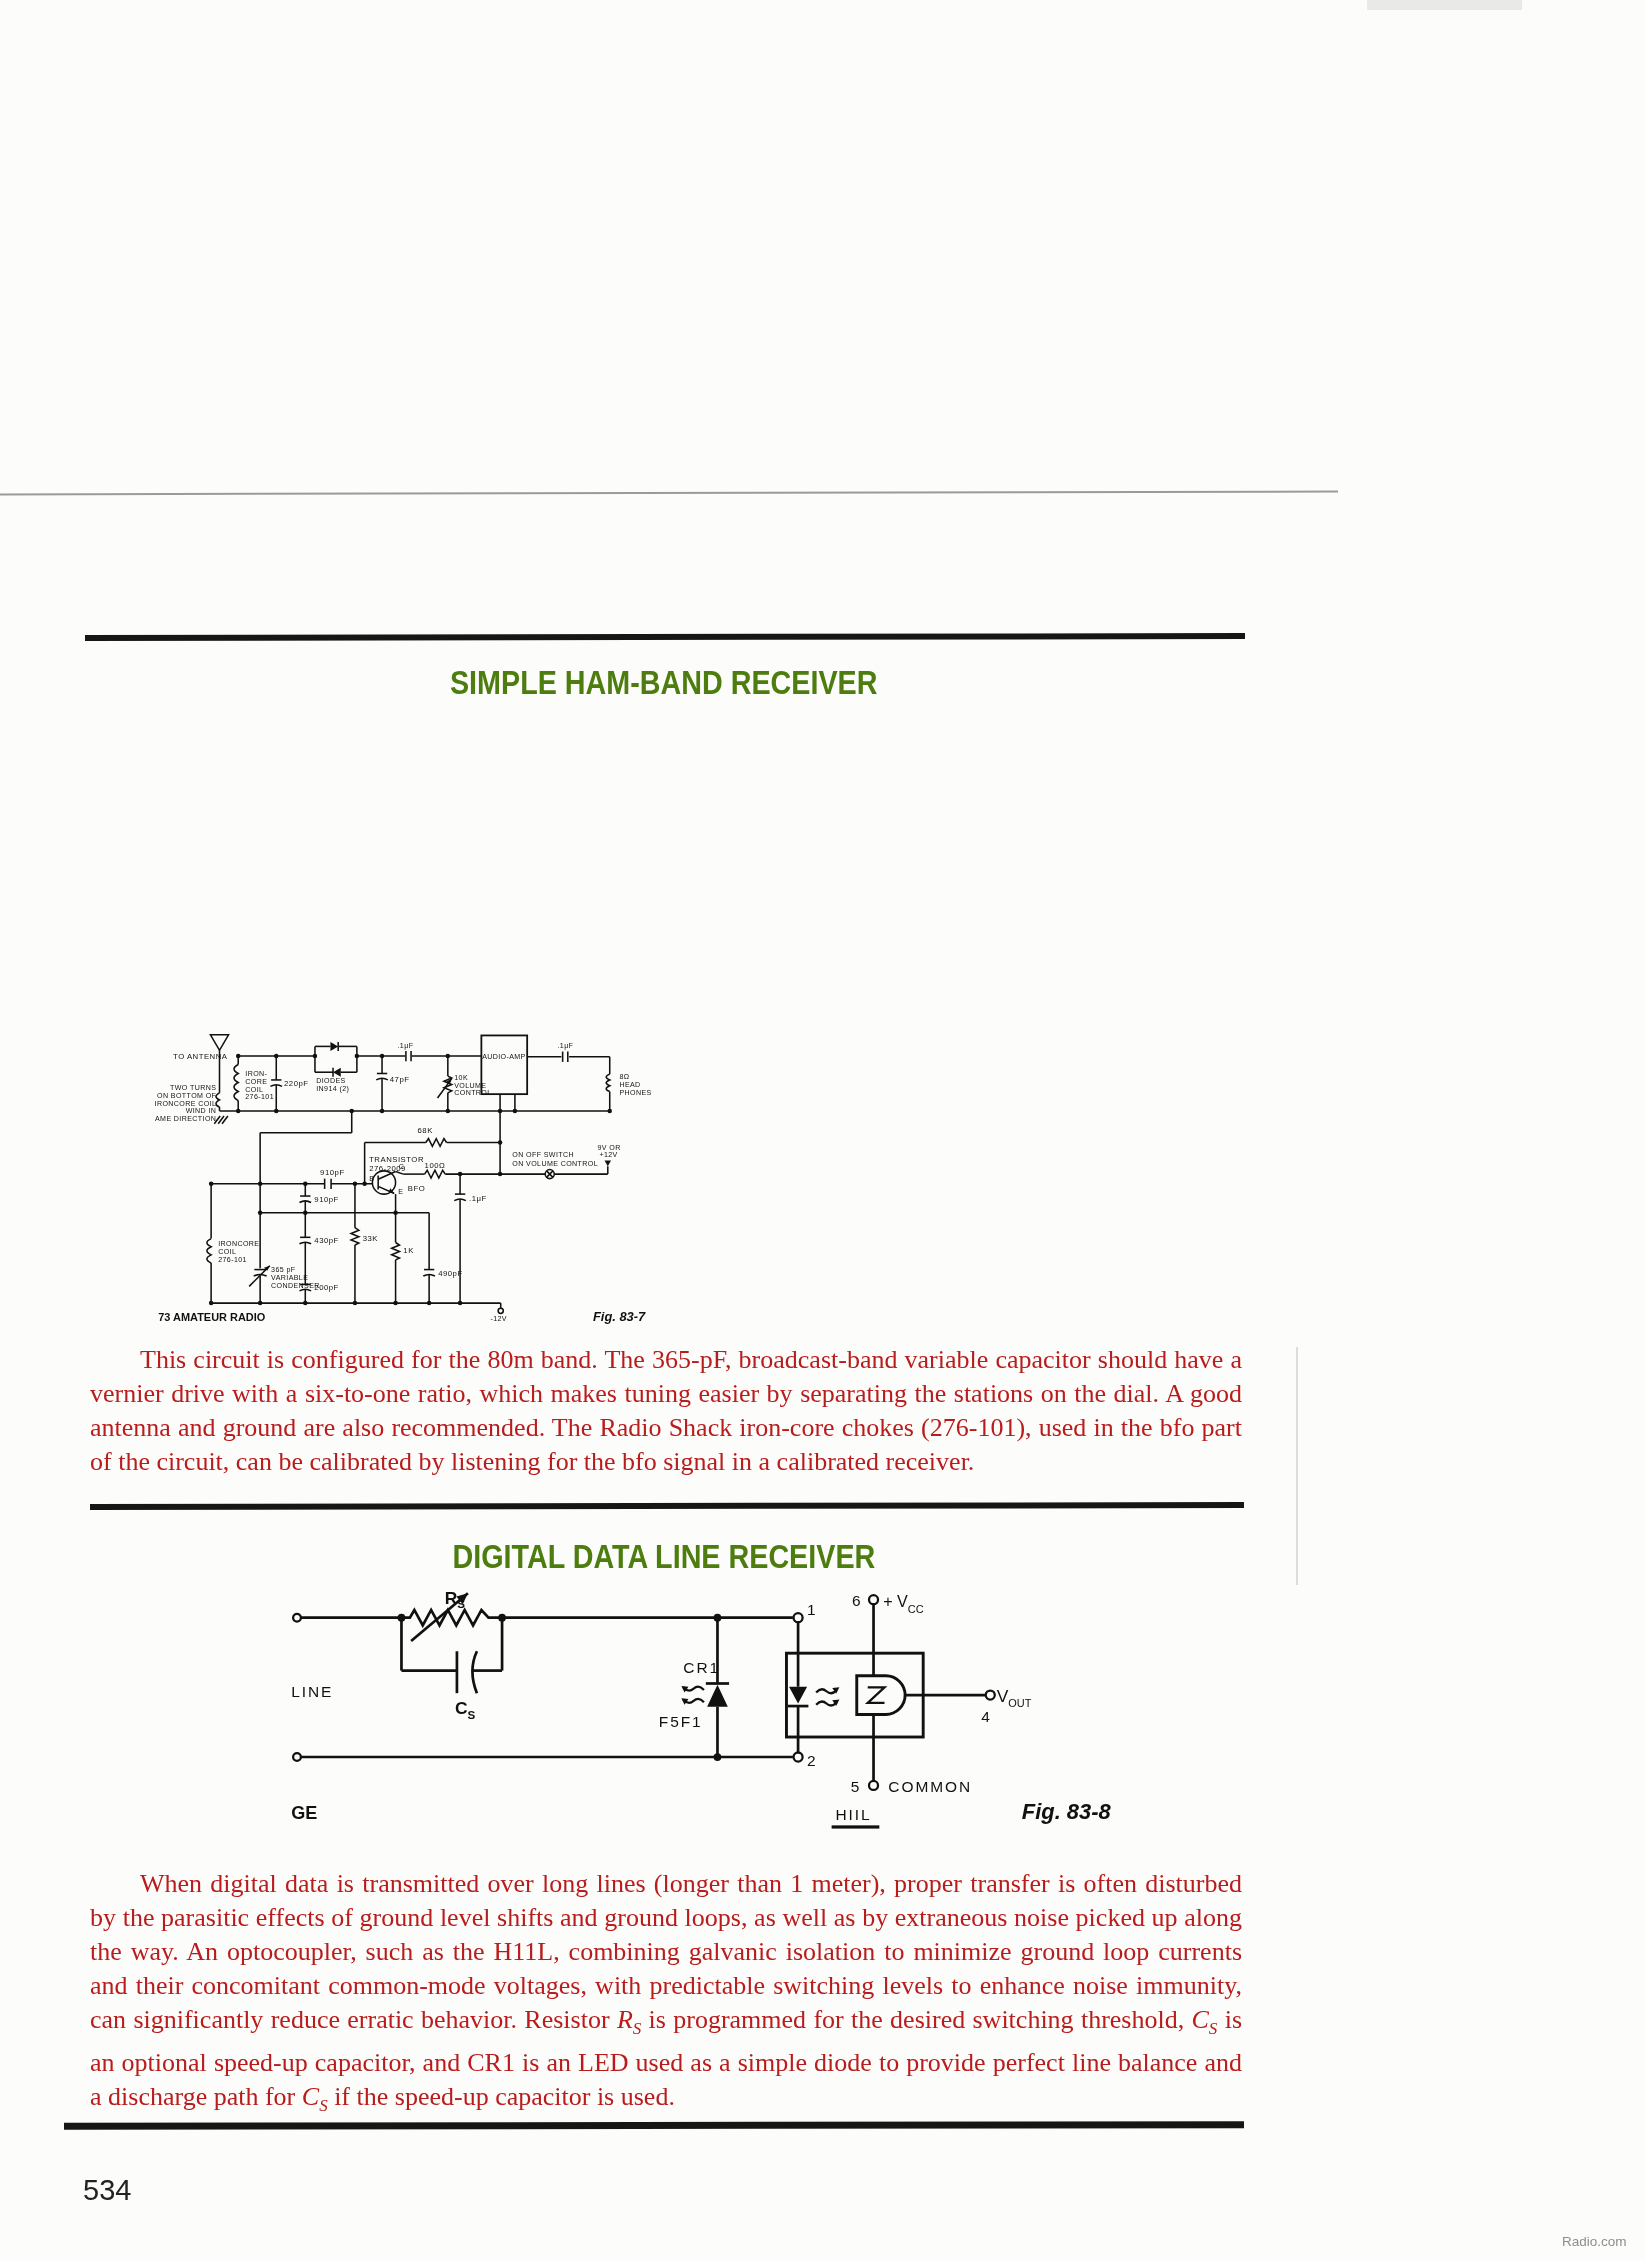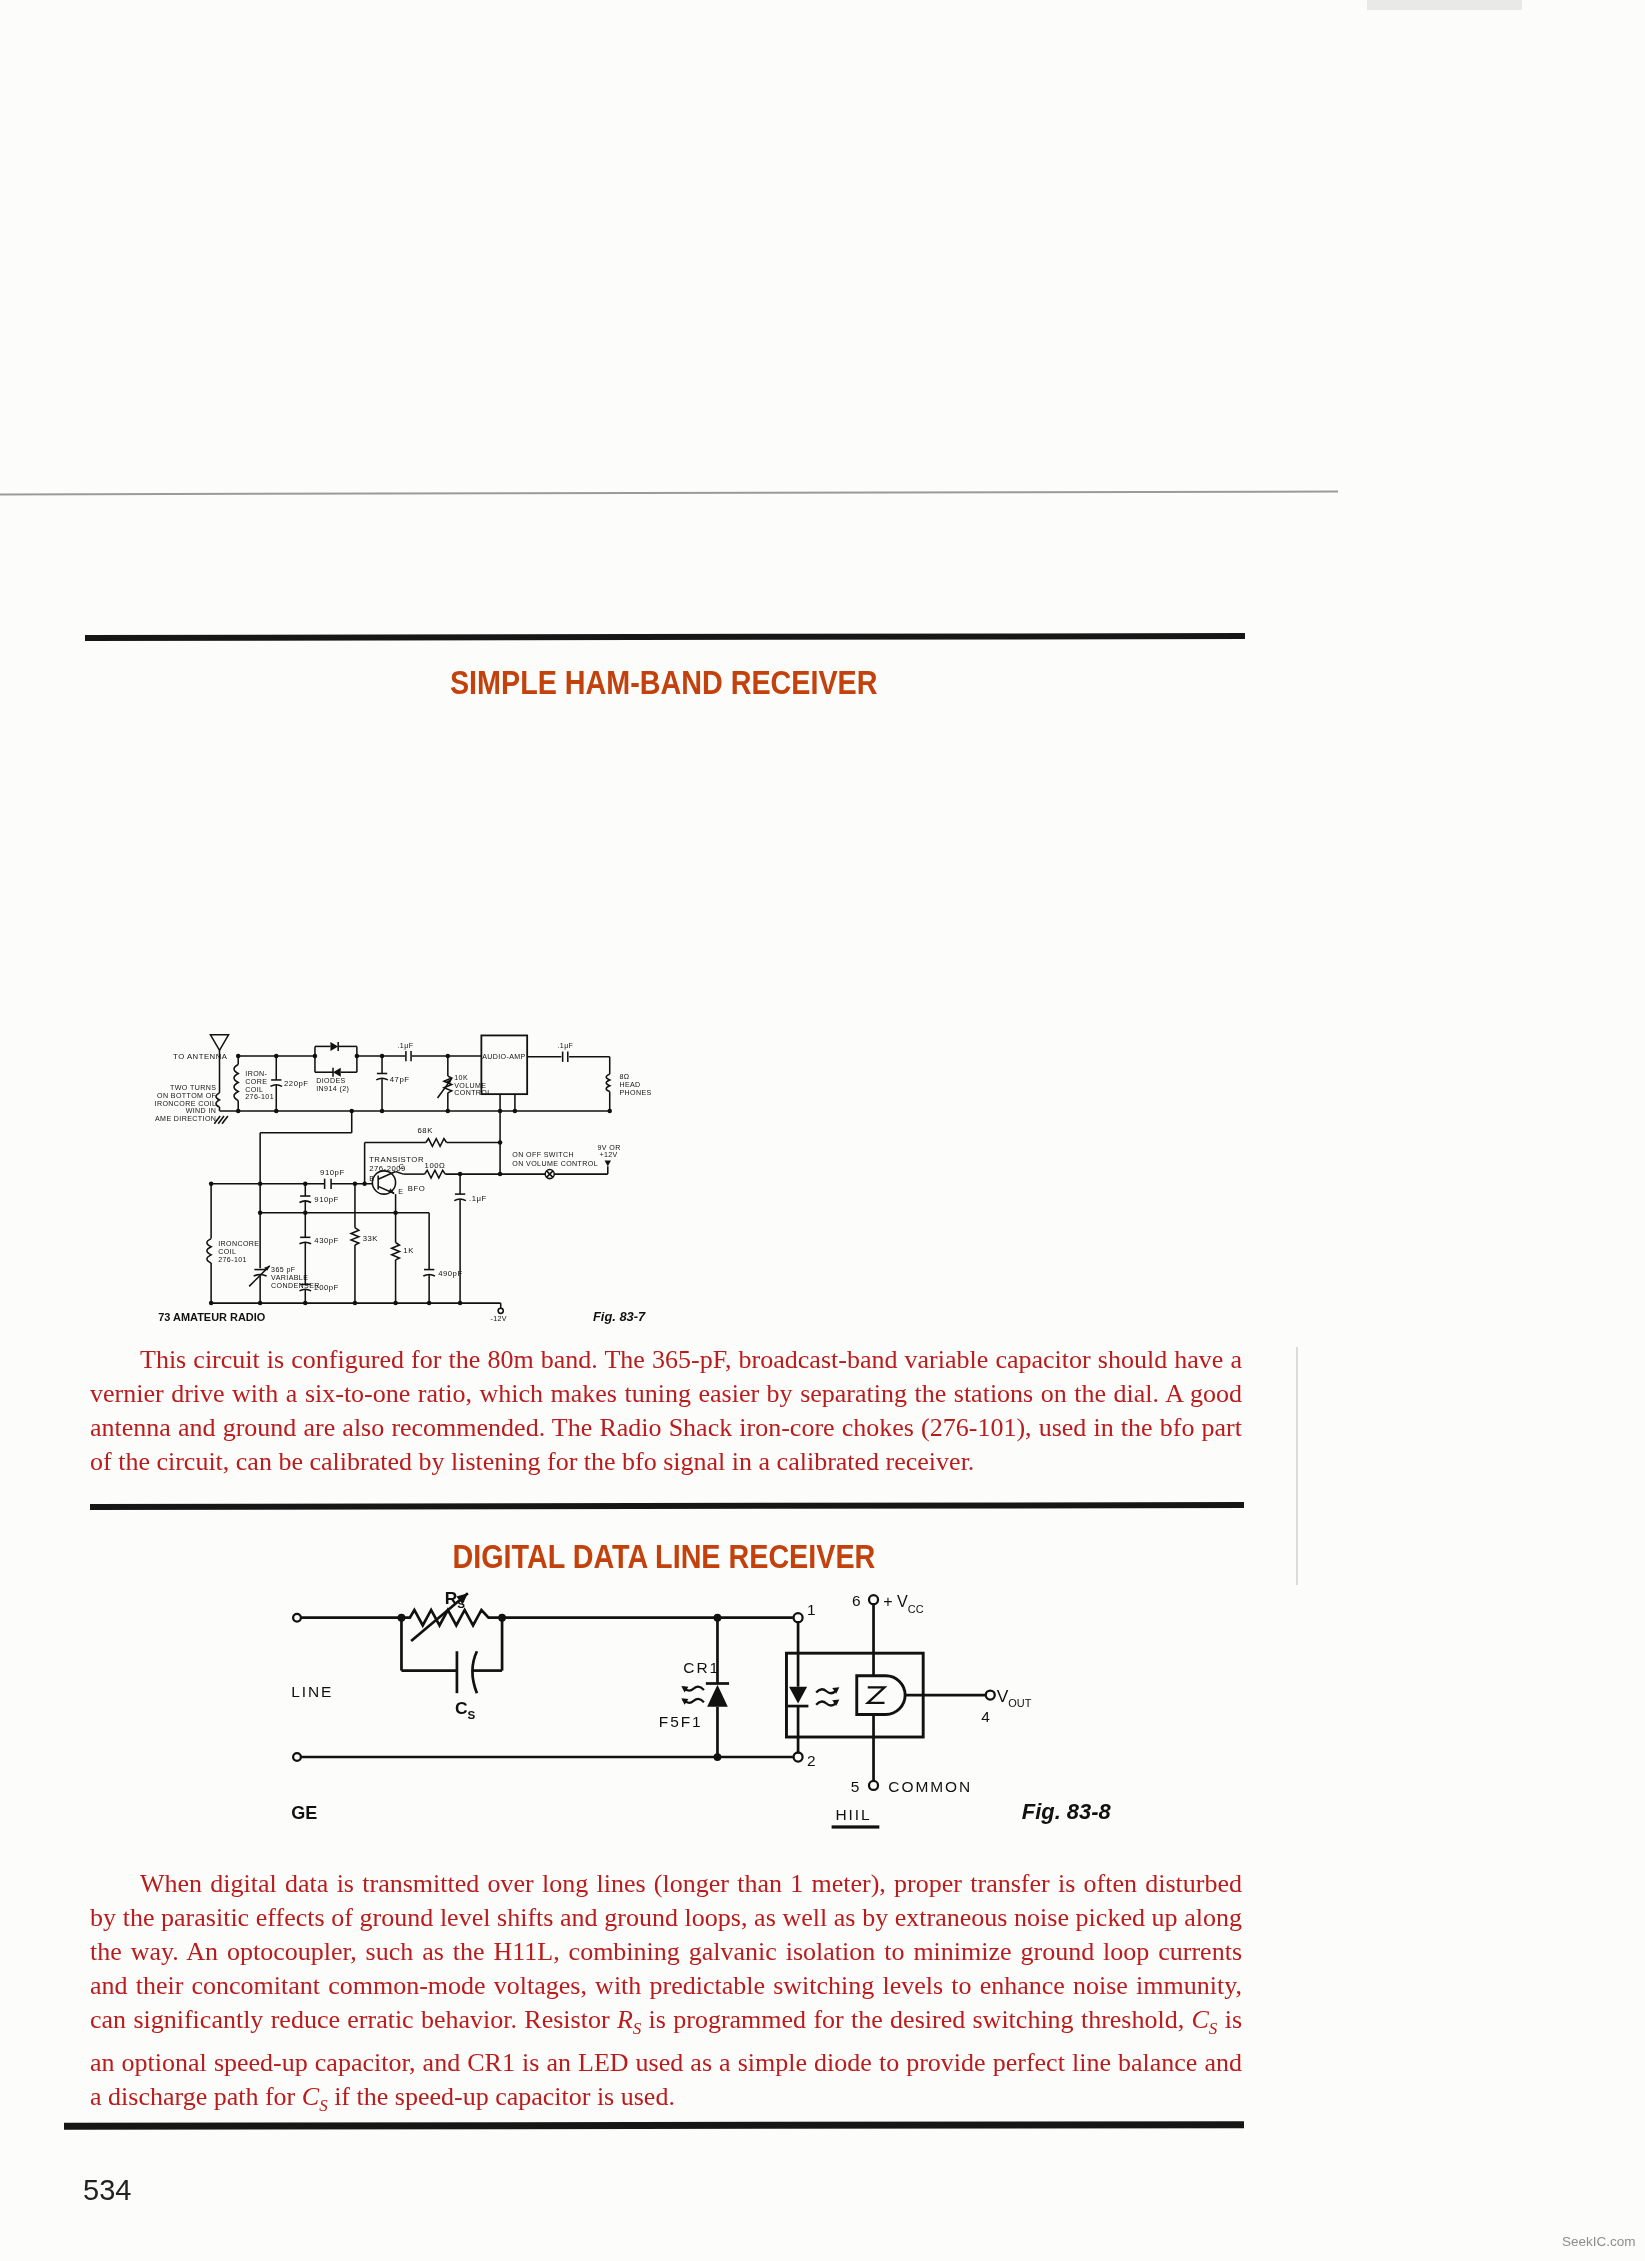--- a/index.html
+++ b/index.html
@@ -2,21 +2,21 @@
 <html style="font-size:10.3px"><head>
 <meta charset="utf-8">
 <style>
   html,body{margin:0;padding:0;background:#888;}
   .page{position:relative;width:1645px;height:2261px;background:#fcfcfa;overflow:hidden;
         font-family:"Liberation Serif",serif;color:#1c1c1c;}
   .rule{position:absolute;background:#161616;}
   .scanline{position:absolute;background:#9a9a9a;transform:rotate(-0.12deg);}
   .smudge{position:absolute;background:#e9e9e7;}
   .title{position:absolute;text-align:center;font-family:"Liberation Sans",sans-serif;
-         font-weight:700;font-size:33px;letter-spacing:0px;color:#c2410c;}
+         font-weight:700;font-size:33px;letter-spacing:0px;color:#4d7c0f;}
   .title span{display:inline-block;transform:scaleX(0.87);transform-origin:center;}
   .para{position:absolute;left:90px;width:1152px;font-size:26px;line-height:34px;
         text-align:justify;text-indent:50px;color:#b91c1c;}
   .i{font-style:italic;}
   .sb{font-size:17px;vertical-align:-5.8px;}
   .pagenum{position:absolute;font-family:"Liberation Sans",sans-serif;font-size:29px;color:#222;}
   .watermark{position:absolute;font-family:"Liberation Sans",sans-serif;font-size:13.5px;color:#8d8d8d;}
   svg{position:absolute;}
   svg text{font-family:"Liberation Sans",sans-serif;fill:#111;}
   .sch{stroke:#111;fill:none;}
@@ -374,16 +374,16 @@
     <text font-family="Liberation Sans" font-weight="bold" font-size="28" x="22" y="392">GE</text>
     <text class="lblL" x="866" y="394">HIIL</text>
     <rect x="860" y="402" width="74" height="5" class="dotf"></rect>
     <text class="figL" x="1155" y="392">Fig. 83-8</text>
   </svg>
 
   <div class="para" style="top:1867px;"><span>When digital data is transmitted over long lines (longer than 1 meter), proper transfer is often disturbed by the parasitic effects of ground level shifts and ground loops, as well as by extraneous noise picked up along the way. An optocoupler, such as the H11L, combining galvanic isolation to minimize ground loop currents and their concomitant common-mode voltages, with predictable switching levels to enhance noise immunity, can significantly reduce erratic behavior. Resistor </span><span class="i">R</span><span class="i sb">S</span><span> is programmed for the desired switching threshold, </span><span class="i">C</span><span class="i sb">S</span><span> is an optional speed-up capacitor, and CR1 is an LED used as a simple diode to provide perfect line balance and a discharge path for </span><span class="i">C</span><span class="i sb">S</span><span> if the speed-up capacitor is used.</span></div>
 
   <div class="rule" style="left:64px;top:2122px;width:1180px;height:7px;transform:rotate(-0.08deg);"></div>
   <div class="pagenum" style="left:83px;top:2174px;">534</div>
-  <div class="watermark" style="left:1562px;top:2234px;">SeekIC.com</div>
+  <div class="watermark" style="left:1562px;top:2234px;">Radio.com</div>
 
 </div>
 
 
 </body></html>

